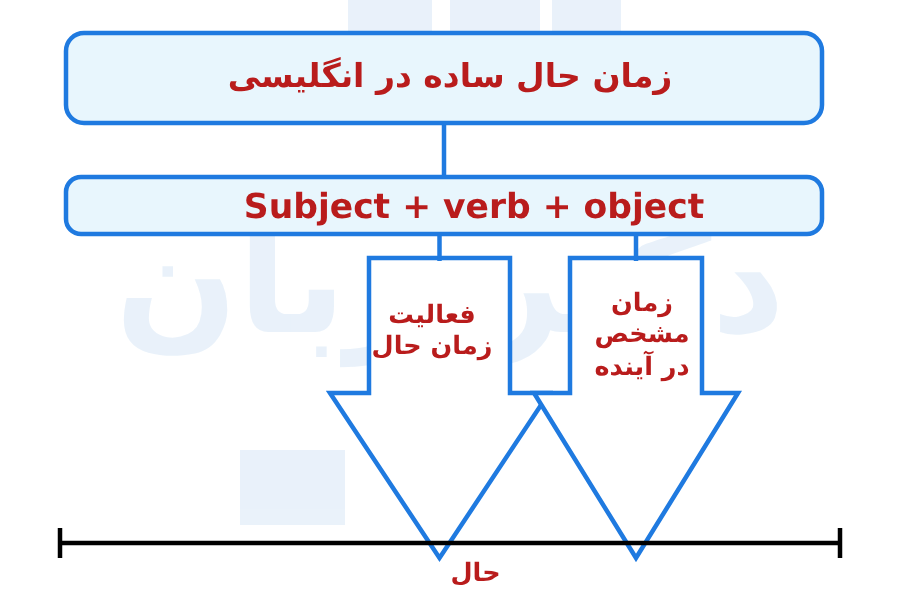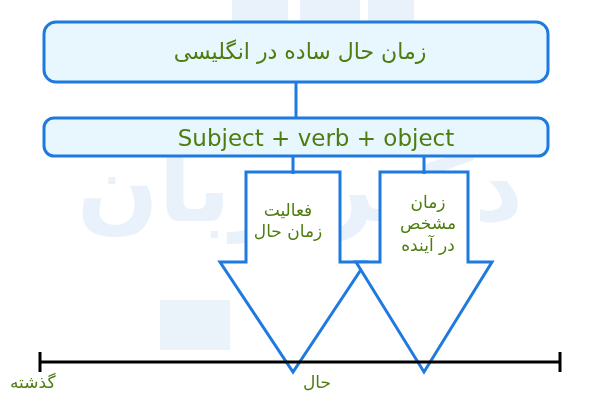--- a/index.html
+++ b/index.html
@@ -52,22 +52,22 @@
     position: absolute;
     left: 0;
     top: 0;
     width: 600px;
     height: 400px;
   }
 
   .lbl {
     position: absolute;
     direction: rtl;
-    color: #4d7c0f;
-    font-weight: normal;
+    color: #b91c1c;
+    font-weight: bold;
     text-align: center;
     line-height: 1.25;
   }
   #title-label {
     left: 60px;
     top: 38px;
     width: 480px;
     font-size: 22px;
   }
   #formula-label {
@@ -144,16 +144,15 @@
   </svg>
 
   <div class="lbl" id="title-label">زمان حال ساده در انگلیسی</div>
   <div class="lbl" id="formula-label">Subject + verb + object</div>
   <div class="lbl" id="left-arrow-label" style="white-space: pre-line;">فعالیت
 زمان حال</div>
   <div class="lbl" id="right-arrow-label" style="white-space: pre-line;">زمان
 مشخص
 در آینده</div>
 
-  <div class="lbl" id="axis-left-label">گذشته</div>
   <div class="lbl" id="axis-center-label">حال</div>
 
 </div>
 
 </body></html>

